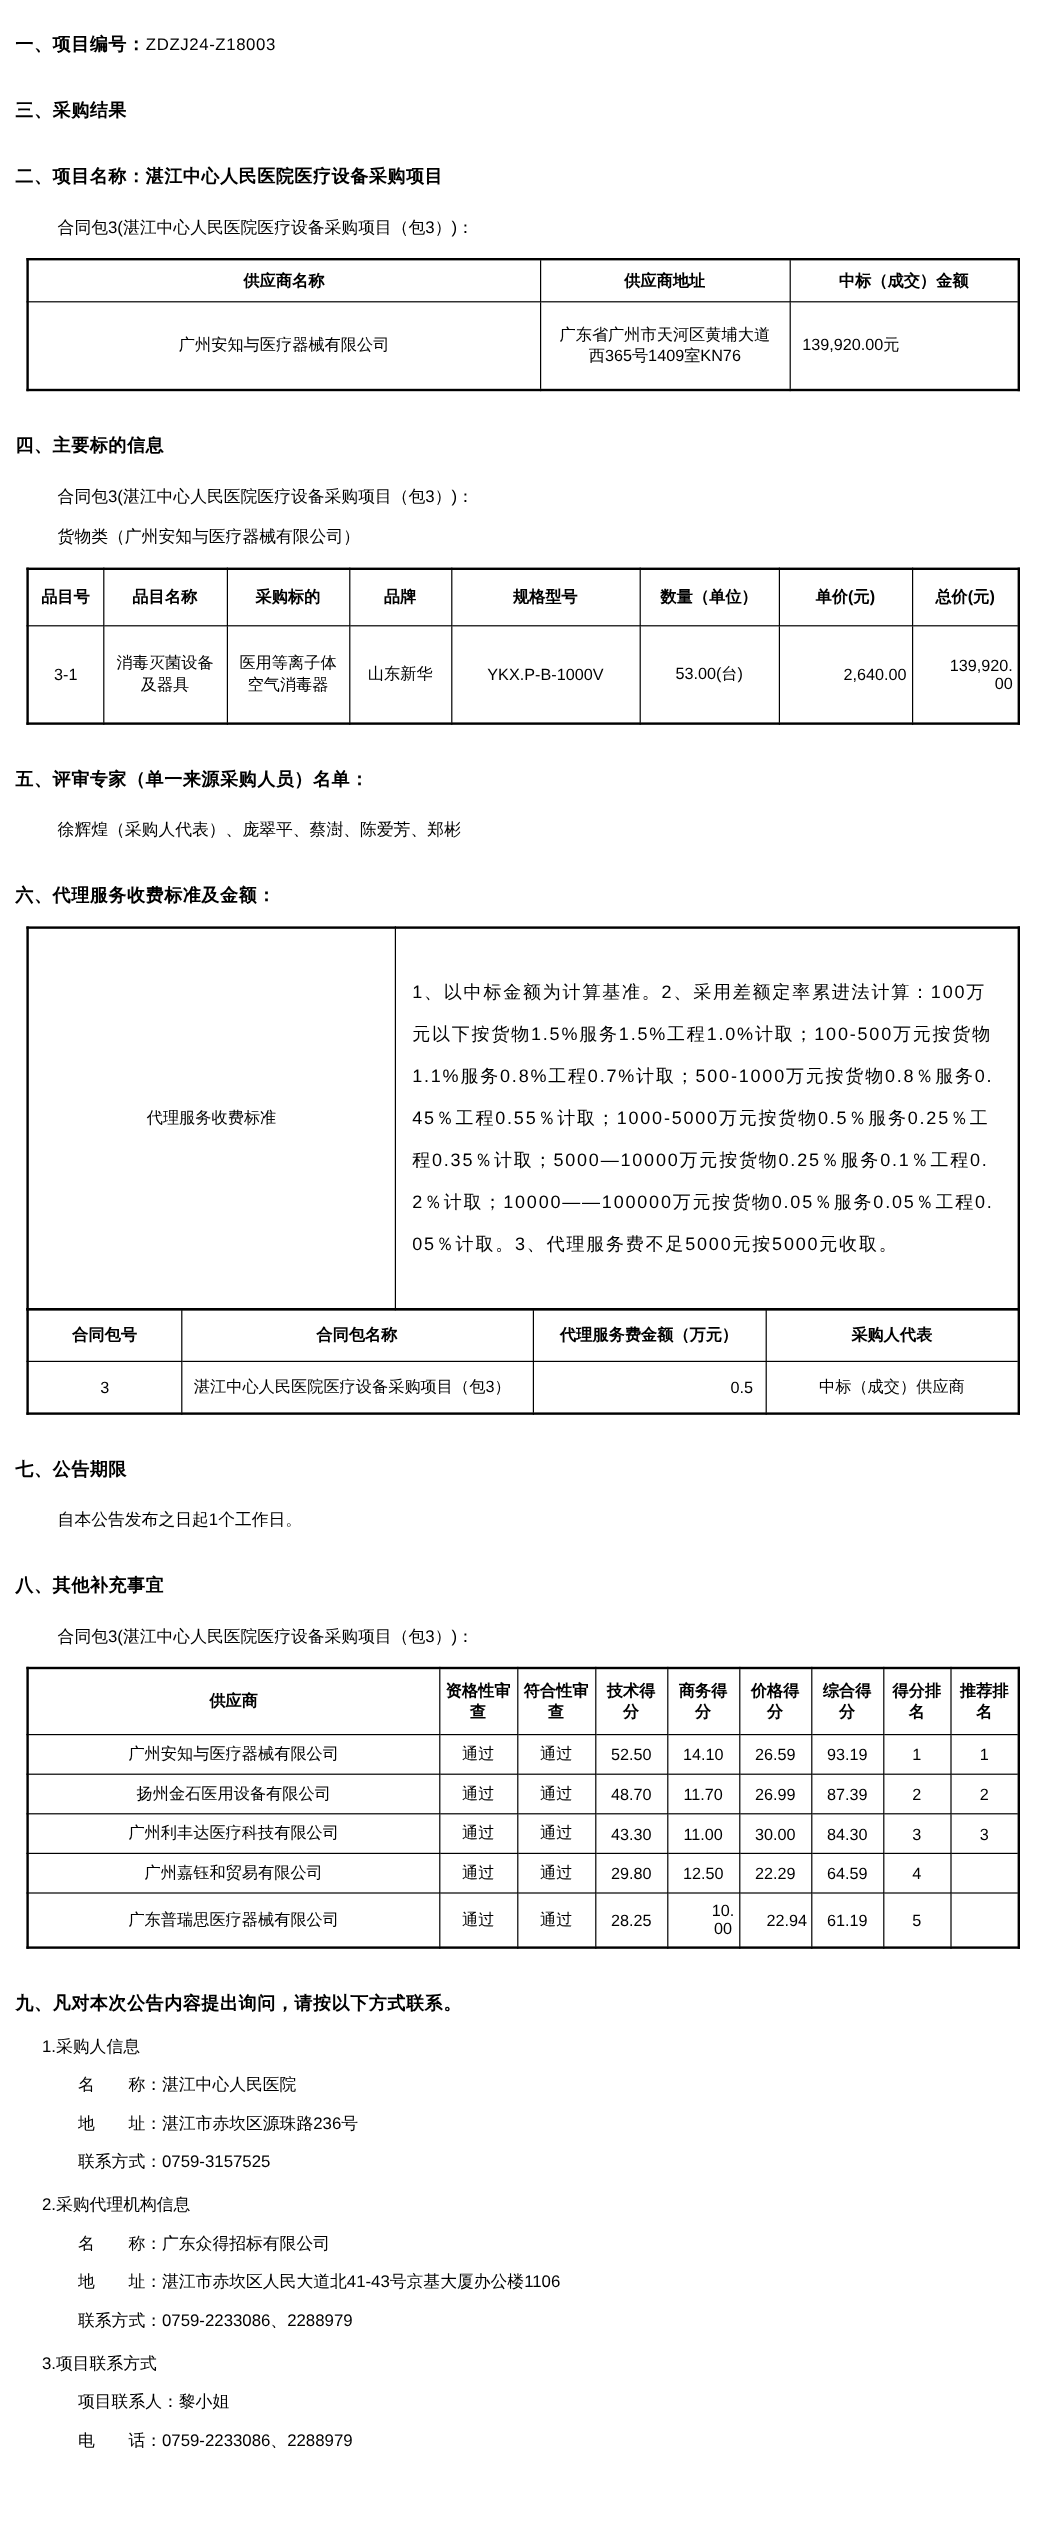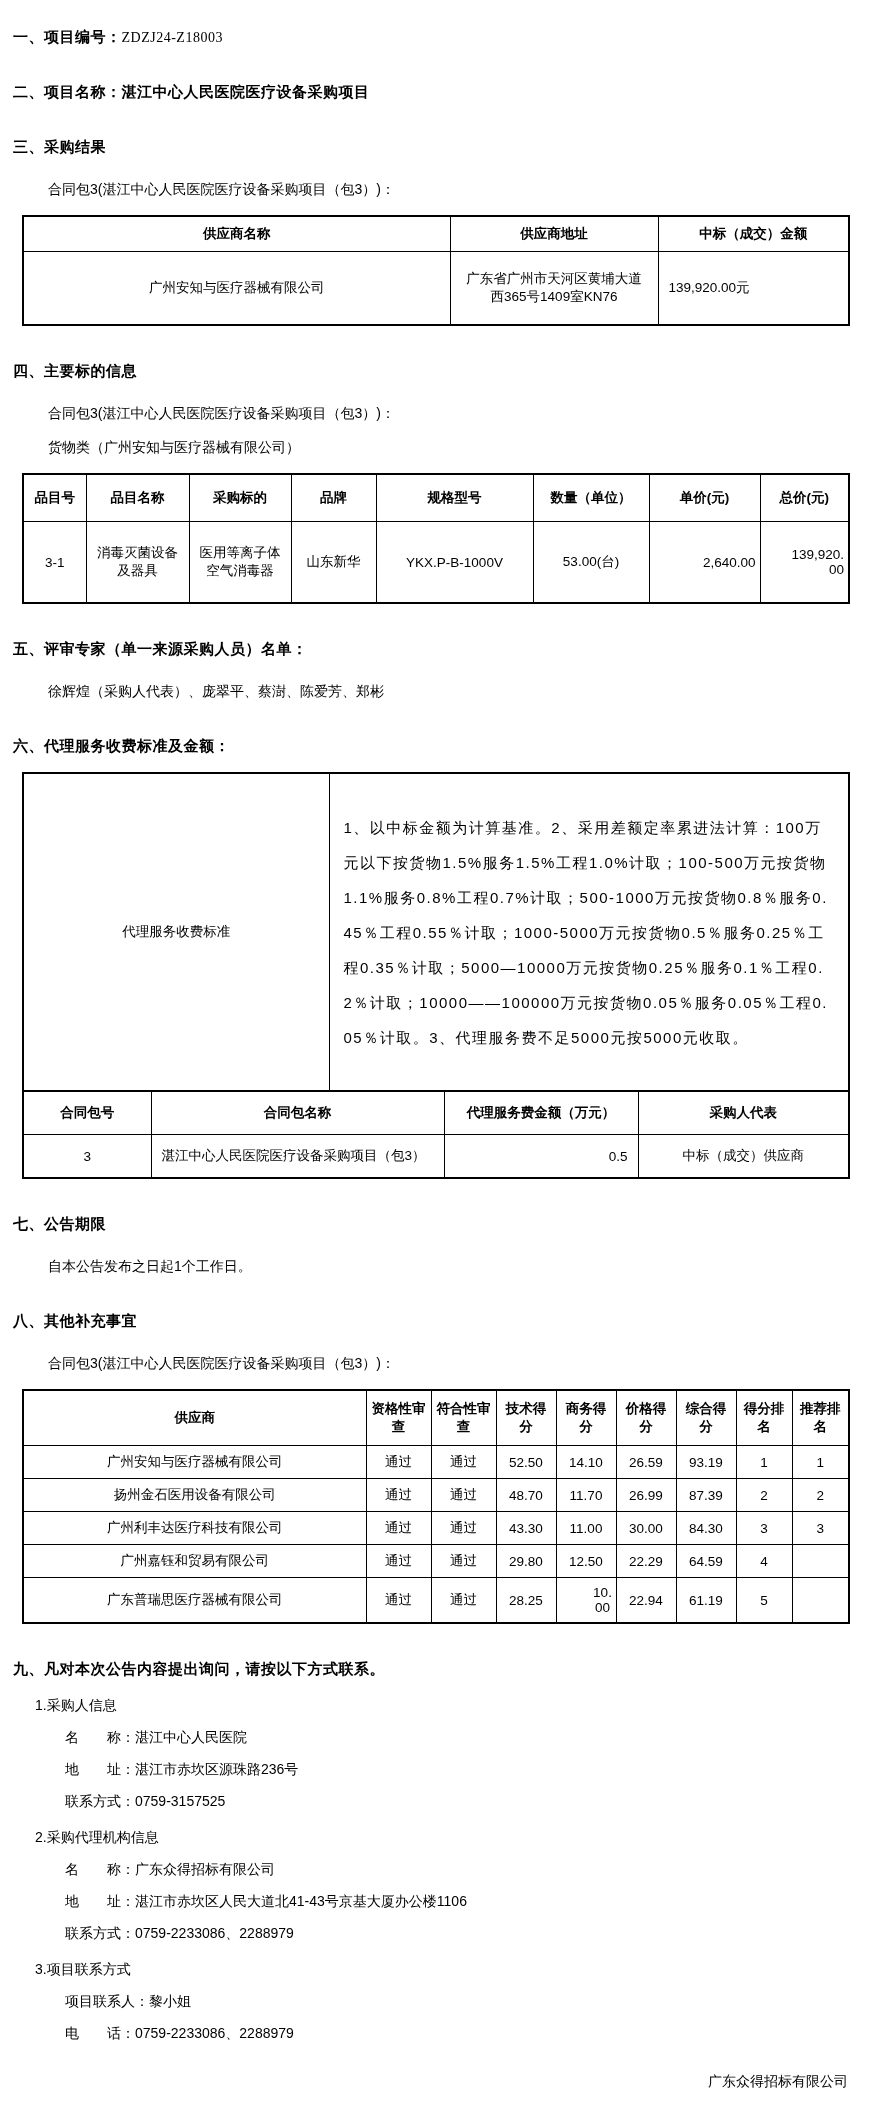--- a/index.html
+++ b/index.html
@@ -2,21 +2,21 @@
 <html><head>
 <meta charset="utf-8">
 <style>
   html,body { margin:0; padding:0; background:#fff; color:#000; }
   body { font-family:"Liberation Sans","DejaVu Sans",sans-serif; font-size:14px; }
   .doc { width:870px; box-sizing:border-box; padding:14px 22px 26px 13px; }
 
   .sec-heading { font-size:15px; font-weight:bold; margin:36px 0 0 0; letter-spacing:0.5px; }
   .sec-heading.first { margin-top:14px; }
   .sec-value { font-weight:bold; }
-  .sec-value.latin { font-weight:normal; font-family:Liberation Serif, serif; font-size:14px; }
+  .sec-value.latin { font-weight:normal; font-family:Liberation Sans, sans-serif; font-size:14px; }
 
   .intro { margin:24px 0 0 35px; }
   .sub-intro { margin:16px 0 0 35px; }
   .plain-line { margin:24px 0 0 35px; white-space:pre-wrap; }
 
   table { border-collapse:collapse; table-layout:fixed; width:826px; margin:16px 0 0 9px; }
   td, th { border:1px solid #000; text-align:center; vertical-align:middle;
            font-weight:normal; font-size:13.5px; padding:8px 8px; word-break:break-all; }
   th { font-weight:bold; }
   table { border:2px solid #000; }
@@ -45,23 +45,23 @@
   .footer { margin-top:30px; text-align:right; }
   .footer div { margin-top:14px; }
 </style>
 </head>
 <body>
 
 <div class="doc">
 
   <p class="sec-heading first"><span>一、项目编号：</span><span class="sec-value latin">ZDZJ24-Z18003</span></p>
 
+  <p class="sec-heading">三、采购结果</p>
+
   <p class="sec-heading"><span>二、项目名称：</span><span class="sec-value">湛江中心人民医院医疗设备采购项目</span></p>
-
-  <p class="sec-heading">三、采购结果</p>
   <p class="intro">合同包3(湛江中心人民医院医疗设备采购项目（包3）)：</p>
   <table class="t-result">
     <colgroup>
         <col style="width:427px">
         <col style="width:208px">
         <col style="width:191px">
       </colgroup>
     <thead>
       <tr>
         <th>供应商名称</th>
@@ -233,21 +233,21 @@
           <td style="text-align: center;">64.59</td>
           <td style="text-align: center;">4</td>
           <td style="text-align: center;"></td>
         </tr>
         <tr>
           <td style="text-align: center;">广东普瑞思医疗器械有限公司</td>
           <td style="text-align: center;">通过</td>
           <td style="text-align: center;">通过</td>
           <td style="text-align: center;">28.25</td>
           <td style="text-align: center; padding-left: 36px;">10.00</td>
-          <td style="text-align: center;">22.94</td>
+          <td style="text-align: right;">22.94</td>
           <td style="text-align: center;">61.19</td>
           <td style="text-align: center;">5</td>
           <td style="text-align: center;"></td>
         </tr>
       </tbody>
   </table>
 
   <p class="sec-heading">九、凡对本次公告内容提出询问，请按以下方式联系。</p>
 
   <p class="num-line">1.采购人信息</p>
@@ -257,18 +257,14 @@
 
   <p class="num-line">2.采购代理机构信息</p>
   <p class="detail-line">名　　称：广东众得招标有限公司</p>
   <p class="detail-line">地　　址：湛江市赤坎区人民大道北41-43号京基大厦办公楼1106</p>
   <p class="detail-line">联系方式：0759-2233086、2288979</p>
 
   <p class="num-line">3.项目联系方式</p>
   <p class="detail-line">项目联系人：黎小姐</p>
   <p class="detail-line">电　　话：0759-2233086、2288979</p>
 
-  <div class="footer">
-    <div>广东众得招标有限公司</div>
-
-  </div>
 
 </div>
 
 </body></html>

